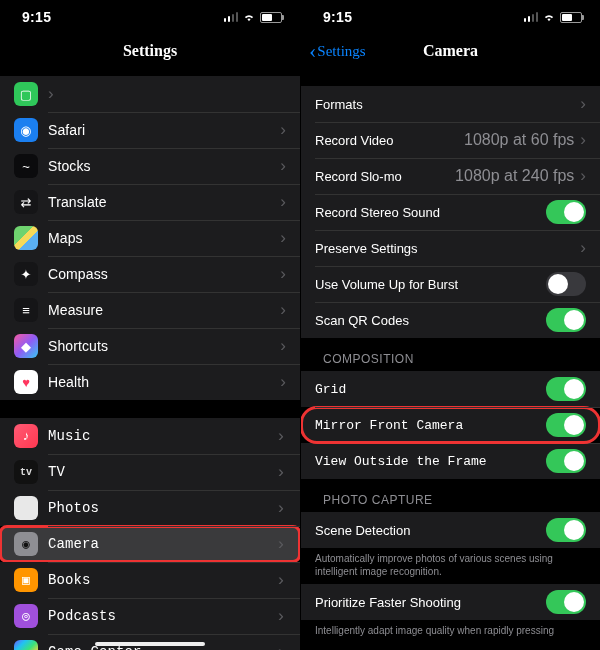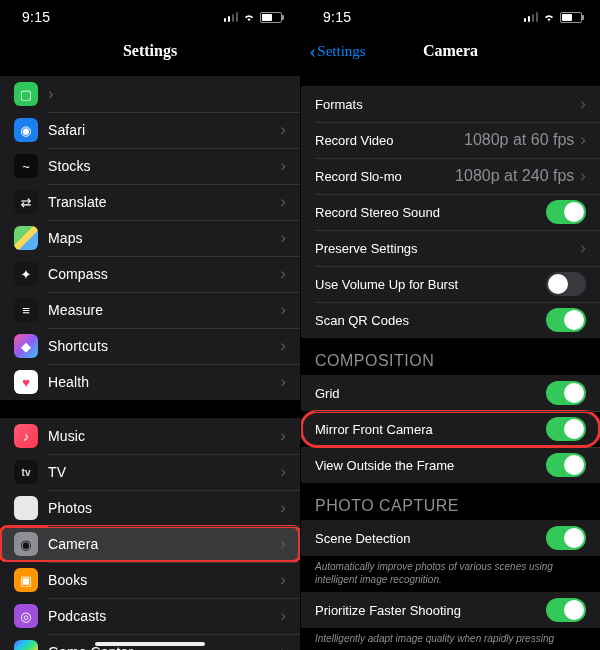--- a/index.html
+++ b/index.html
@@ -20,21 +20,21 @@
       flex-direction: column;
       overflow: hidden;
     }
     .status-bar {
       height: 34px;
       display: flex;
       align-items: center;
       justify-content: space-between;
       padding: 0 18px 0 22px;
       font-size: 14px;
-      font-weight: 400;
+      font-weight: 700;
       letter-spacing: 0.3px;
     }
     .status-right { display: flex; align-items: center; gap: 4px; }
     .signal { display: flex; align-items: flex-end; gap: 1.5px; }
     .signal span { width: 2.5px; background: #fff; border-radius: 1px; }
     .signal span:nth-child(1){height:4px;} .signal span:nth-child(2){height:6px;} .signal span:nth-child(3){height:8px; background:#555;} .signal span:nth-child(4){height:10px; background:#555;}
     .wifi-ic { width:14px; height:10px; position:relative; }
     .batt { width:22px; height:11px; border:1px solid #999; border-radius:2px; position:relative; }
     .batt::after { content:""; position:absolute; right:-3px; top:2px; width:2px; height:5px; background:#999; border-radius:0 1px 1px 0; }
     .batt i { position:absolute; left:1px; top:1px; bottom:1px; width:50%; background:#fff; border-radius:1px; }
@@ -75,30 +75,30 @@
       position:relative;
       font-size:14px;
     }
     .srow + .srow::before {
       content:""; position:absolute; top:0; left:14px; right:0; height:0.5px; background:#333;
     }
     .srow .lbl { flex:1; font-size:13px; }
     .srow .val { color:#8e8e93; font-size:16px; margin-right:6px; }
     .srow .chv { color:#5a5a5e; font-size:17px; font-weight:300; }
     .shdr {
-      font-size:16px; letter-spacing:0.5px; color:#8e8e93; padding:14px 14px 5px; text-transform:uppercase;
-    }
-    .sftr { font-size:10px; line-height:1.3; color:#8e8e93; padding:4px 14px 6px;font-style:italic; }
+      font-size:12px; letter-spacing:0.5px; color:#8e8e93; padding:14px 22px 5px; text-transform:uppercase;
+    }
+    .sftr { font-size:10px; line-height:1.3; color:#8e8e93; padding:4px 14px 6px; }
     .toggle {
       width:40px; height:24px; border-radius:12px; background:#34c759; position:relative;
     }
     .toggle.off { background:#39393d; }
     .toggle i { position:absolute; top:2px; right:2px; width:20px; height:20px; background:#fff; border-radius:50%; }
     .toggle.off i { left:2px; right:auto; }
-    .highlight-wrap { position:relative; }
+    .highlight-wrap { position:relative;font-family:Liberation Mono, monospace; }
     
     .ic-facetime{background:#2fc75a;} .ic-safari{background:#1b7ff0;} .ic-stocks{background:#0b0b0d;} .ic-translate{background:#151517;}
     .ic-maps{background:linear-gradient(135deg,#6fd36f 0 40%,#f6da5a 40% 60%,#5ab0f2 60%);} .ic-compass{background:#151517;}
     .ic-measure{background:#151517;} .ic-shortcuts{background:linear-gradient(135deg,#f55aa3,#8f5cf5,#37c6f4);} .ic-health{background:#fff;color:#ff375f;}
     .ic-music{background:linear-gradient(135deg,#ff5a74,#ff3851);} .ic-tv{background:#111;color:#ddd;font-size:10px;font-weight:700;}
     .ic-photos{background:#e8e8e8;} .ic-camera{background:#8e8e93;color:#111;} .ic-books{background:#ff9500;} .ic-podcasts{background:#a050dc;} .ic-gamecenter{background:linear-gradient(135deg,#6a5af9,#22c1f4,#3be37b,#f9d23c,#f85d5d);}
   </style>
 </head>
 <body>
 

